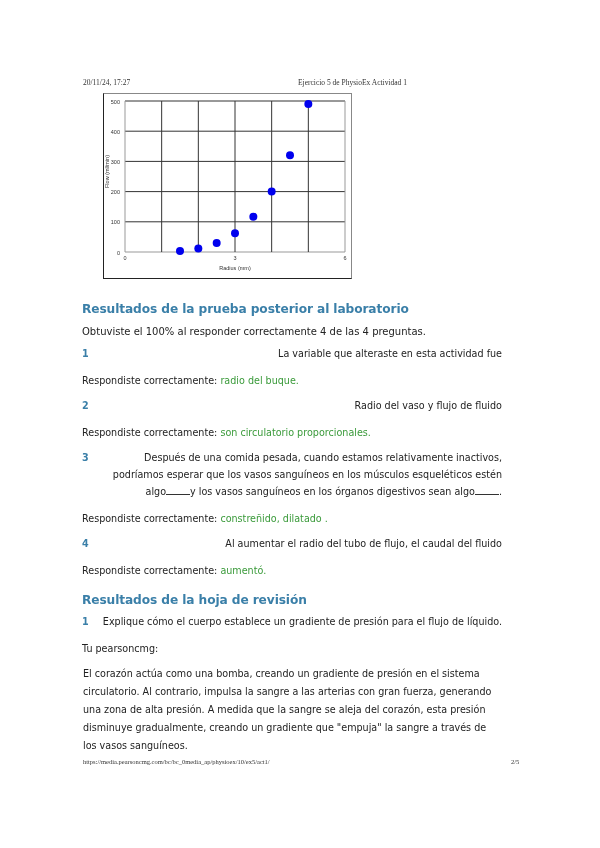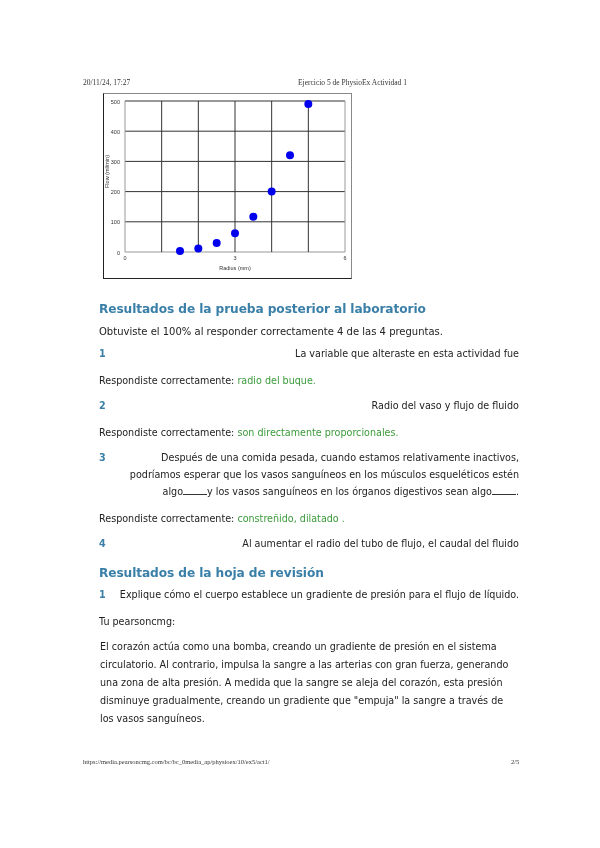--- a/index.html
+++ b/index.html
@@ -5,21 +5,21 @@
   html, body { margin:0; padding:0; background:#fff; }
   body { width:600px; height:848px; position:relative; overflow:hidden; font-family:"DejaVu Sans", sans-serif; color:#222; }
   .hdr { position:absolute; top:78px; font-family:"Liberation Serif", serif; font-size:7.5px; color:#333; }
   .hdr-left { left:83px; }
   .hdr-right { left:298px; }
   .ftr { position:absolute; top:758px; font-family:"Liberation Serif", serif; font-size:6.5px; color:#333; }
   .ftr-left { left:83px; }
   .ftr-right { left:511px; }
   .chart-frame { position:absolute; left:103px; top:93px; width:249px; height:186px; border:1.5px solid #222; border-top-color:#888; border-right-color:#888; box-sizing:border-box; }
   #chart { position:absolute; left:90px; top:92px; }
-  .content { position:absolute; left:99px; top:302px; width:420px; }
+  .content { position:absolute; left:82px; top:302px; width:420px; }
   h2 { font-size:12.2px; color:#3a7fa8; margin:0; font-weight:bold; letter-spacing:-0.1px; }
   .summary { font-size:10px; margin-top:10px; }
   .q { position:relative; font-size:9.6px; line-height:17px; }
   .qnum { position:absolute; left:0; color:#3a7fa8; font-weight:bold; }
   .qtext { margin-left:13px;text-align:right; }
   .ans { font-size:9.6px; margin-top:10px; }
   .correct { color:#3a9a3a; }
   .blank { display:inline-block; width:24px; border-bottom:1px solid #333; height:8px; }
   .para { margin-left:1px; font-size:9.6px; line-height:18px; }
 </style>
@@ -71,32 +71,33 @@
 
   <div class="q" style="margin-top:8px">
     <span class="qnum">1</span>
     <div class="qtext">La variable que alteraste en esta actividad fue</div>
     <div class="ans"><span>Respondiste correctamente: </span><span class="correct">radio del buque.</span></div>
   </div>
 
   <div class="q" style="margin-top:8px">
     <span class="qnum">2</span>
     <div class="qtext">Radio del vaso y flujo de fluido</div>
-    <div class="ans"><span>Respondiste correctamente: </span><span class="correct">son directamente proporcionales.</span></div>
+    <div class="ans"><span>Respondiste correctamente: </span><span class="correct">son circulatorio proporcionales.</span></div>
   </div>
 
   <div class="q" style="margin-top:8px">
     <span class="qnum">3</span>
     <div class="qtext"><span>Después de una comida pesada, cuando estamos relativamente inactivos, podríamos esperar que los vasos sanguíneos en los músculos esqueléticos estén algo</span><span class="blank"></span><span>y los vasos sanguíneos en los órganos digestivos sean algo</span><span class="blank"></span><span>.</span></div>
     <div class="ans"><span>Respondiste correctamente: </span><span class="correct">constreñido, dilatado .</span></div>
   </div>
 
   <div class="q" style="margin-top:8px">
     <span class="qnum">4</span>
     <div class="qtext">Al aumentar el radio del tubo de flujo, el caudal del fluido</div>
+    <div class="ans"><span>Respondiste correctamente: </span><span class="correct">aumentó.</span></div>
   </div>
 
   <h2 style="margin-top:14px">Resultados de la hoja de revisión</h2>
   <div class="q" style="margin-top:6px">
     <span class="qnum">1</span>
     <div class="qtext">Explique cómo el cuerpo establece un gradiente de presión para el flujo de líquido.</div>
     <div class="ans">Tu pearsoncmg:</div>
     <div class="para" style="margin-top:8px">El corazón actúa como una bomba, creando un gradiente de presión en el sistema circulatorio. Al contrario, impulsa la sangre a las arterias con gran fuerza, generando una zona de alta presión. A medida que la sangre se aleja del corazón, esta presión disminuye gradualmente, creando un gradiente que "empuja" la sangre a través de los vasos sanguíneos.</div>
   </div>
 </div>

